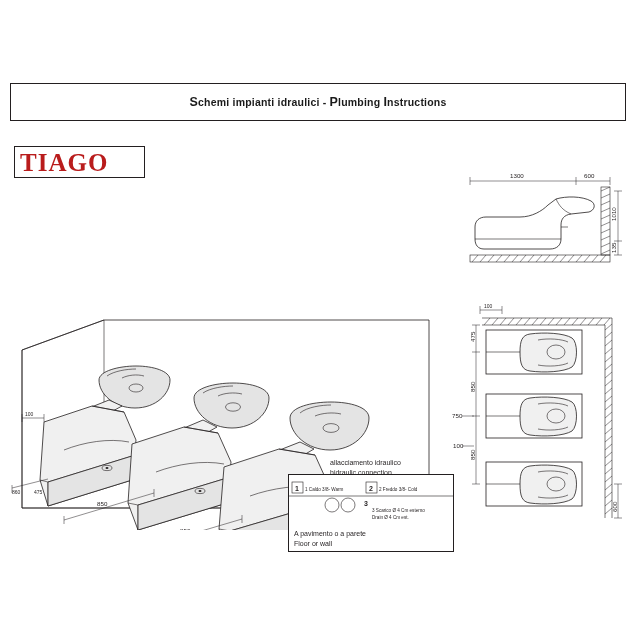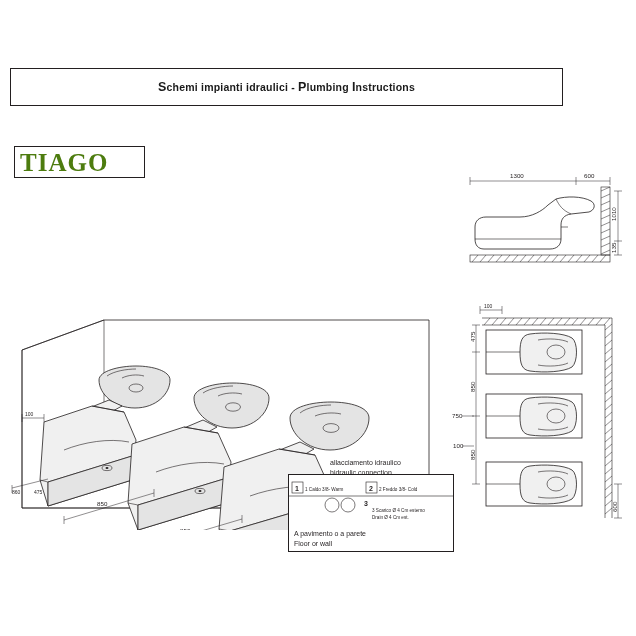--- a/index.html
+++ b/index.html
@@ -18,22 +18,22 @@
   .page {
     position: absolute;
     left: 0; top: 0;
     width: 636px;
     height: 636px;
   }
   
   .title-bar {
     position: absolute;
     left: 10px;
-    top: 68px;
-    width: 553px;
+    top: 83px;
+    width: 616px;
     height: 38px;
     border: 1px solid #231f20;
     box-sizing: border-box;
     display: flex;
     align-items: center;
     justify-content: center;
     text-align: center;
   }
   .title-text {
     font-size: 12.5px;
@@ -56,21 +56,21 @@
     z-index: 6;
   }
   .brand-text {
     position: absolute;
     left: 20px;
     top: 149px;
     font-family: "Liberation Serif", serif;
     font-size: 25px;
     font-weight: bold;
     letter-spacing: 1px;
-    color: #4d7c0f;
+    color: #b91c1c;
     z-index: 7;
   }
 
   
   svg { display:block; }
   .dl { stroke:#231f20; fill:none; stroke-width:0.8; }
   .dl-thin { stroke:#231f20; fill:none; stroke-width:0.6; }
   .dim { stroke:#231f20; fill:none; stroke-width:0.5; }
   .fillw { fill:#ffffff; stroke:#231f20; stroke-width:0.8; }
   .fillg { fill:#f0f0f0; stroke:#231f20; stroke-width:0.8; }

